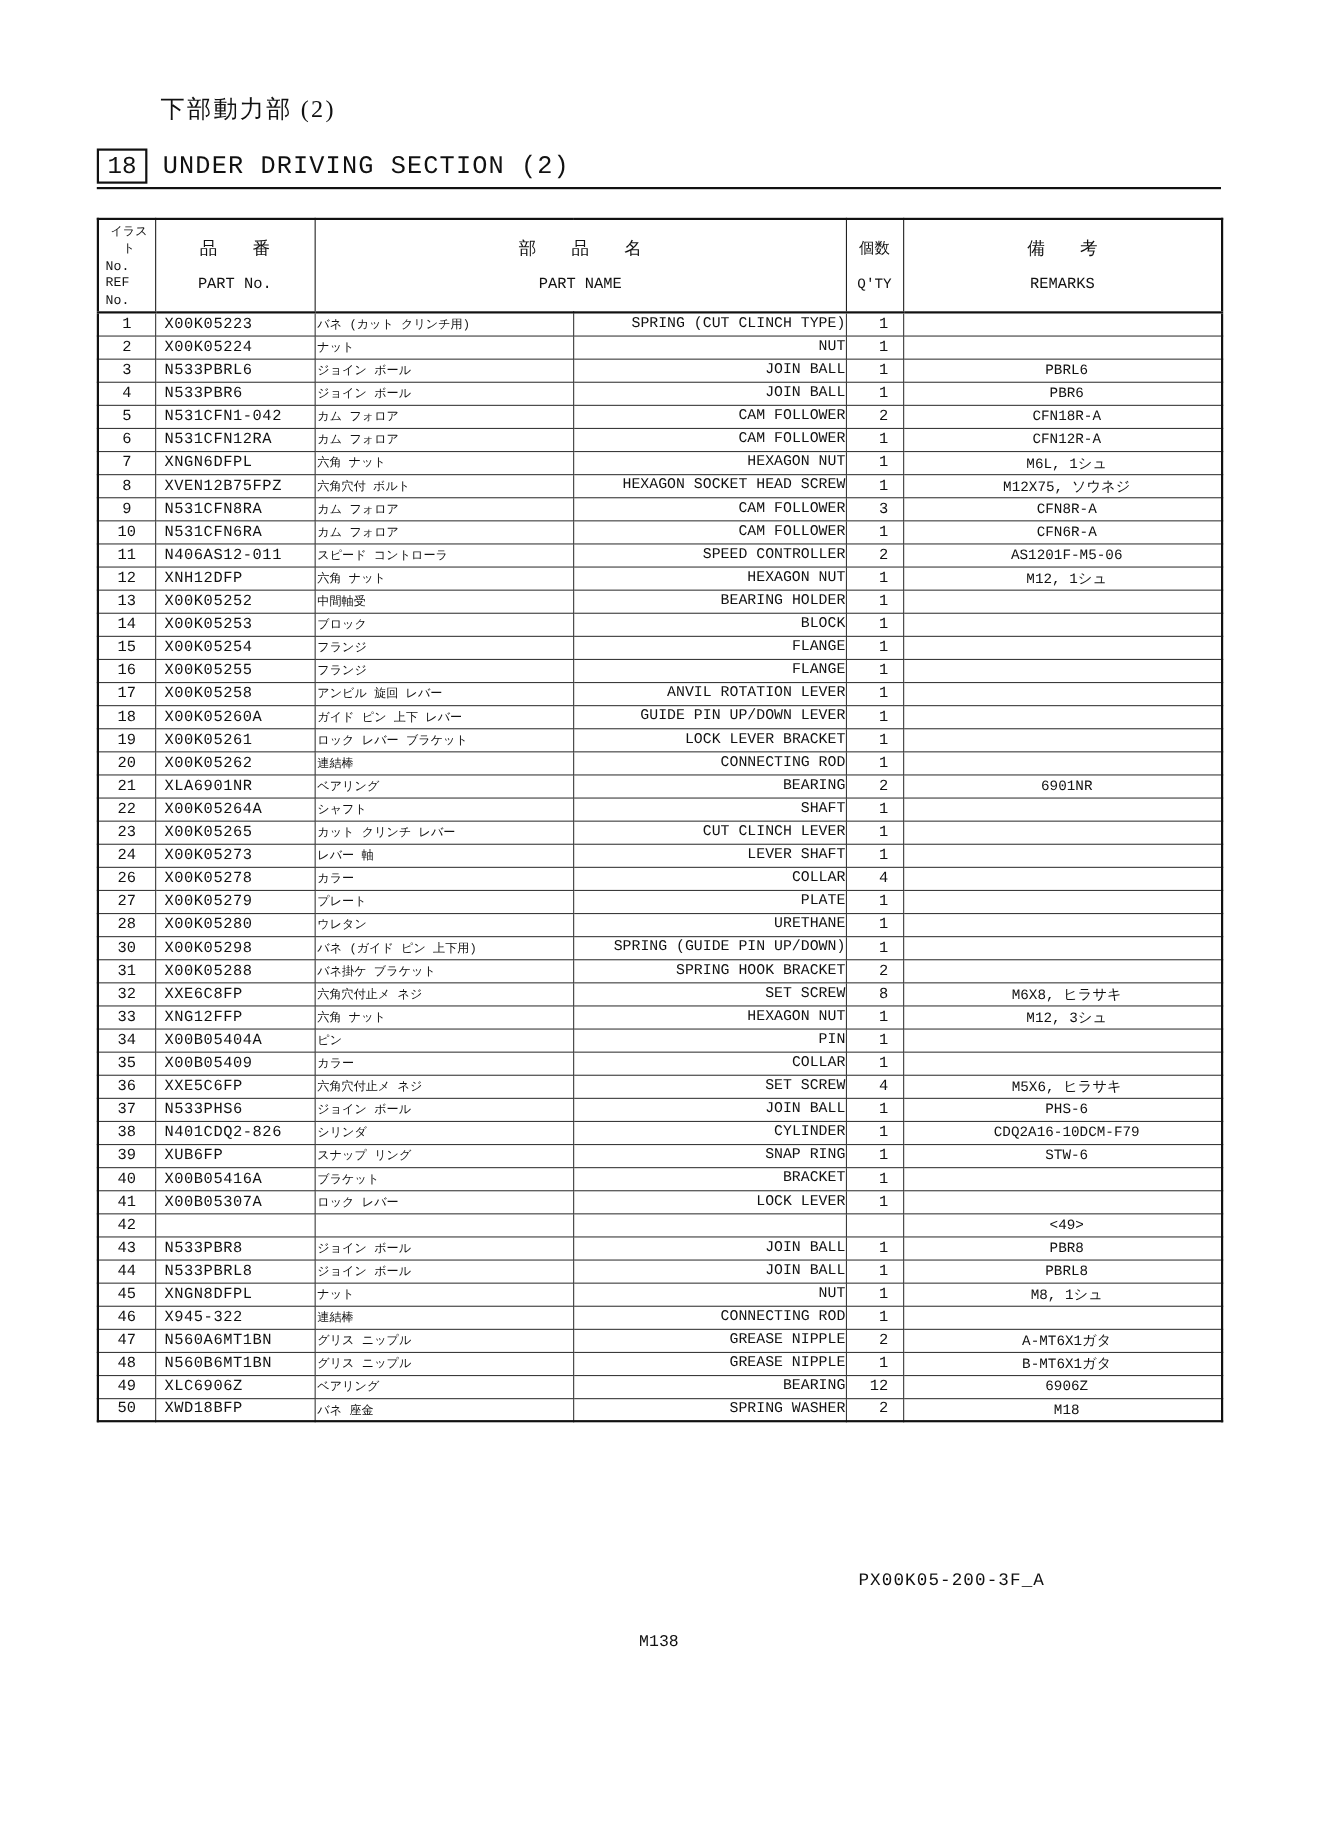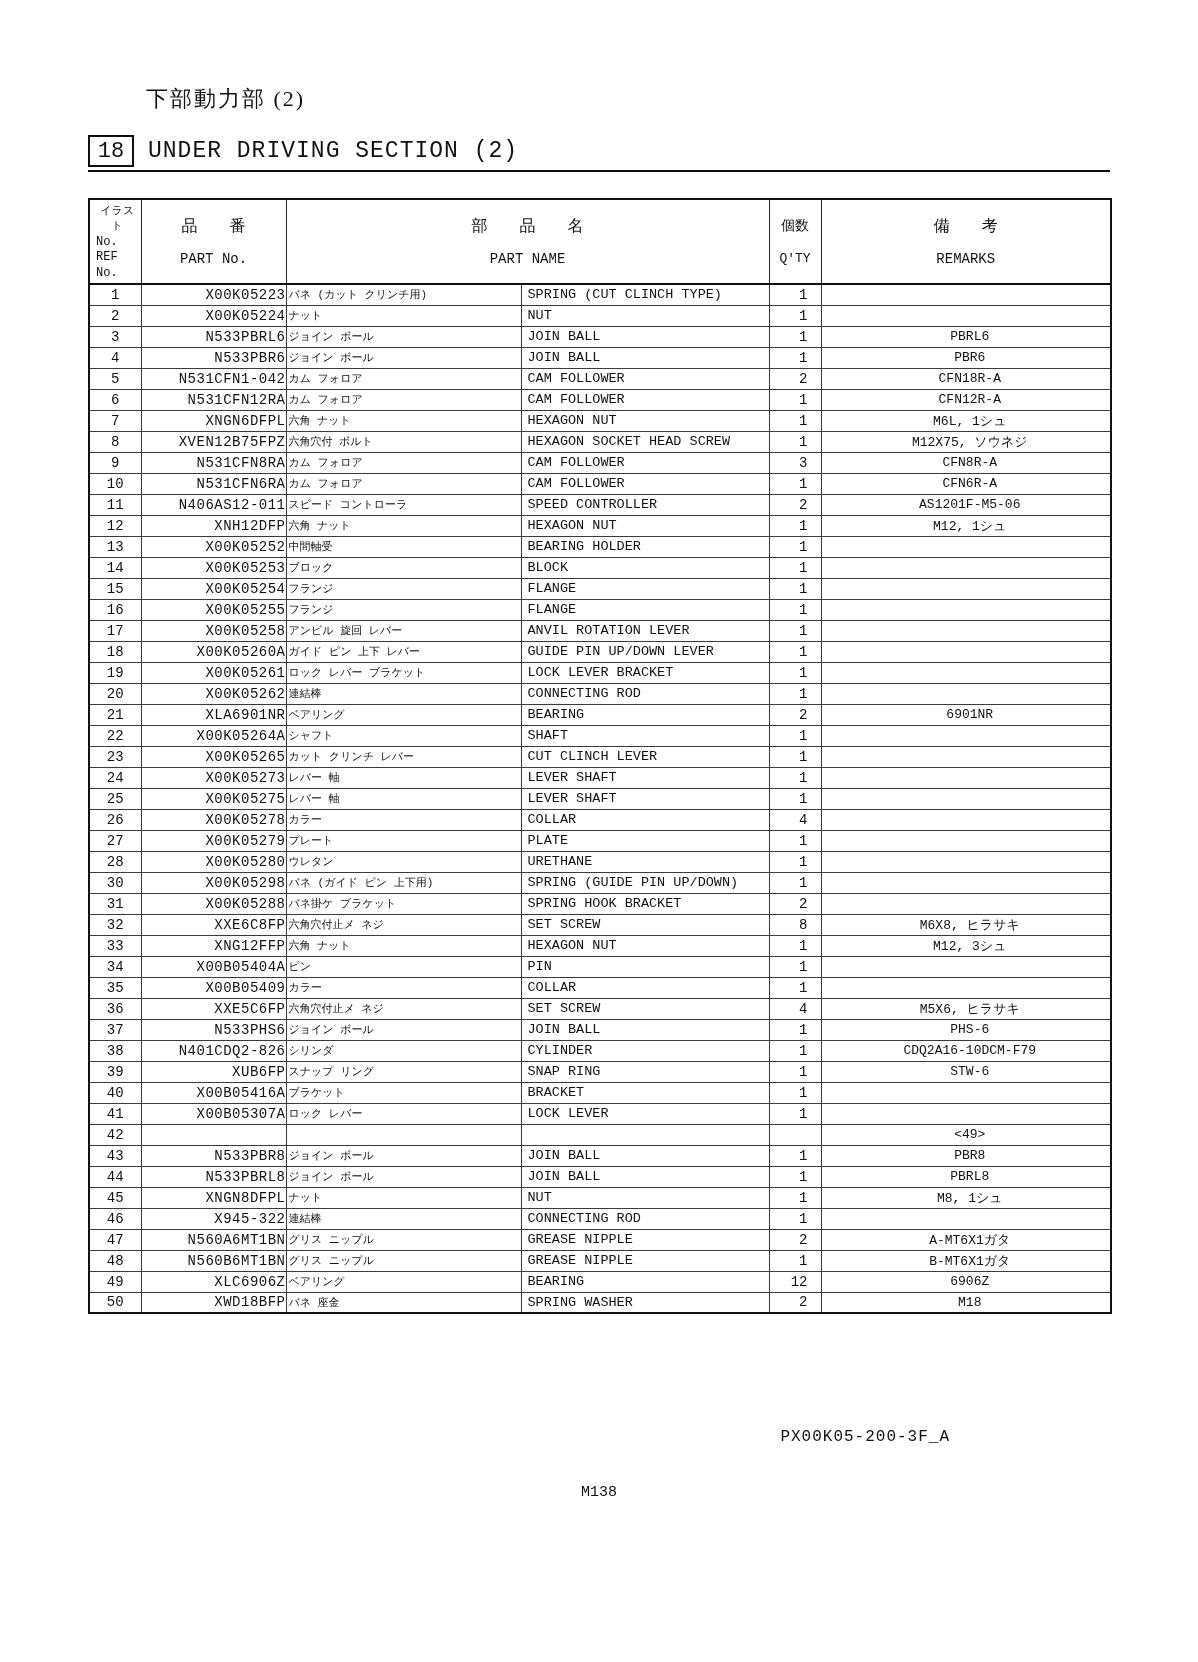--- a/index.html
+++ b/index.html
@@ -61,23 +61,23 @@
   }
 
   .th-stack { display: flex; flex-direction: column; justify-content: space-evenly; height: 100%; align-items: center; }
   .th-stack.left { align-items: flex-start; padding-left: 4px; }
   .th-jp { font-size: 16px; }
   .th-jp.small { font-size: 11px; }
   .th-en { font-size: 14px; }
   .th-en.small { font-size: 12px; }
 
   td.c-ref  { text-align: center; font-size: 14px; }
-  td.c-part { text-align: right; padding-left: 8px; font-size: 14px; letter-spacing: 0.5px; }
+  td.c-part { text-align: left; padding-left: 8px; font-size: 14px; letter-spacing: 0.5px; }
   td.c-jp   { text-align: left; padding-left: 2px; font-size: 11px; }
-  td.c-en   { text-align: left; padding-left: 6px; font-size: 13.5px; margin-top: 19px; }
+  td.c-en   { text-align: right; padding-left: 6px; font-size: 13.5px; margin-top: 19px; }
   td.c-qty  { text-align: right; padding-right: 13px; font-size: 14px; }
   td.c-rem  { text-align: center; padding-left: 8px; font-size: 13px; }
 
   .doc-code {
     position: absolute; right: 132px; top: 1428px;
     font-size: 16px; letter-spacing: 1px;
   }
   .page-num {
     position: absolute; left: 0; top: 1484px; width: 1198px;
     text-align: center; font-size: 15px;
@@ -327,28 +327,20 @@
         </tr>
         <tr>
           <td class="c-ref">24</td>
           <td class="c-part">X00K05273</td>
           <td class="c-jp">レバー 軸</td>
           <td class="c-en">LEVER SHAFT</td>
           <td class="c-qty">1</td>
           <td class="c-rem"></td>
         </tr>
         <tr>
-          <td class="c-ref">25</td>
-          <td class="c-part">X00K05275</td>
-          <td class="c-jp">レバー 軸</td>
-          <td class="c-en">LEVER SHAFT</td>
-          <td class="c-qty">1</td>
-          <td class="c-rem"></td>
-        </tr>
-        <tr>
           <td class="c-ref">26</td>
           <td class="c-part">X00K05278</td>
           <td class="c-jp">カラー</td>
           <td class="c-en">COLLAR</td>
           <td class="c-qty">4</td>
           <td class="c-rem"></td>
         </tr>
         <tr>
           <td class="c-ref">27</td>
           <td class="c-part">X00K05279</td>

